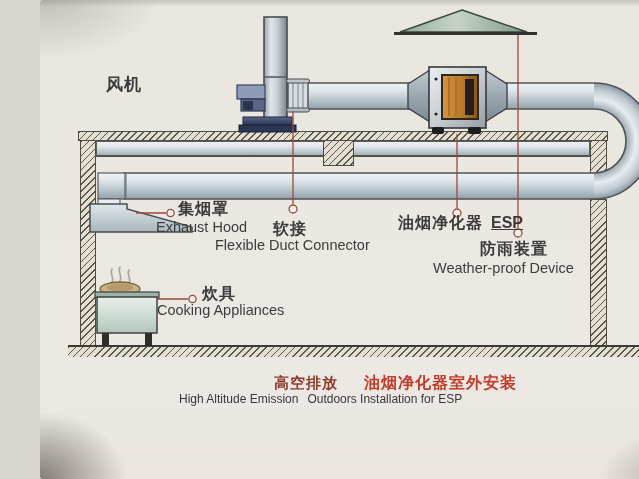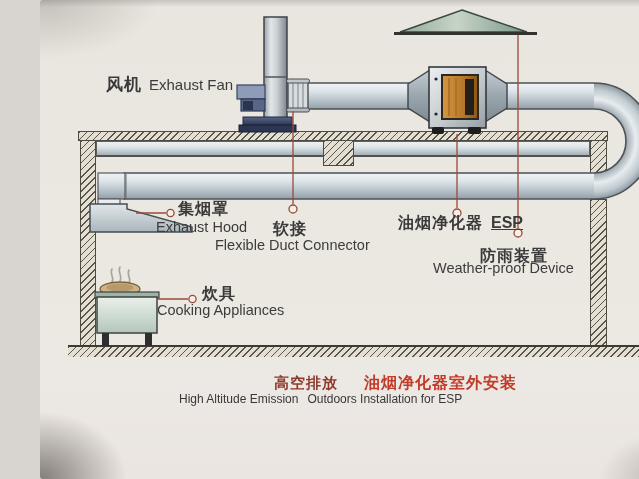--- a/index.html
+++ b/index.html
@@ -168,35 +168,34 @@
       <circle cx="417" cy="213" r="4" fill="#f3f0ea"></circle>
       <line x1="478" y1="35" x2="478" y2="228"></line>
       <circle cx="478" cy="233" r="4" fill="#f3f0ea"></circle>
       <line x1="118" y1="299" x2="148" y2="299"></line>
       <circle cx="152.5" cy="299" r="3.6" fill="#f3f0ea"></circle>
     </g>
   </svg>
 
   <div class="lbl row" style="left:66px;top:76px;">
     <span class="cn" style="font-size:17px;">风机</span>
-    <span class="en" style="font-size:15px;">Exhaust Fan</span>
   </div>
 
   <div class="lbl cn" style="left:138px;top:201px;">集烟罩</div>
   <div class="lbl en" style="left:116px;top:220px;">Exhaust Hood</div>
 
   <div class="lbl cn" style="left:233px;top:221px;">软接</div>
   <div class="lbl en" style="left:175px;top:238px;">Flexible Duct Connector</div>
 
   <div class="lbl row" style="left:358px;top:215px;gap:8px;">
     <span class="cn">油烟净化器</span>
     <span class="cn" style="letter-spacing:0;text-decoration:underline;">ESP</span>
   </div>
 
-  <div class="lbl cn" style="left:440px;top:248px;">防雨装置</div>
+  <div class="lbl cn" style="left:440px;top:241px;">防雨装置</div>
   <div class="lbl en" style="left:393px;top:261px;">Weather-proof Device</div>
 
   <div class="lbl cn" style="left:162px;top:286px;">炊具</div>
   <div class="lbl en" style="left:117px;top:303px;">Cooking Appliances</div>
 
   <div class="lbl row" style="left:234px;top:375px;gap:26px;">
     <span class="cap-cn1">高空排放</span>
     <span class="cap-cn2">油烟净化器室外安装</span>
   </div>
   <div class="lbl row" style="left:139px;top:393px;gap:9px;">

